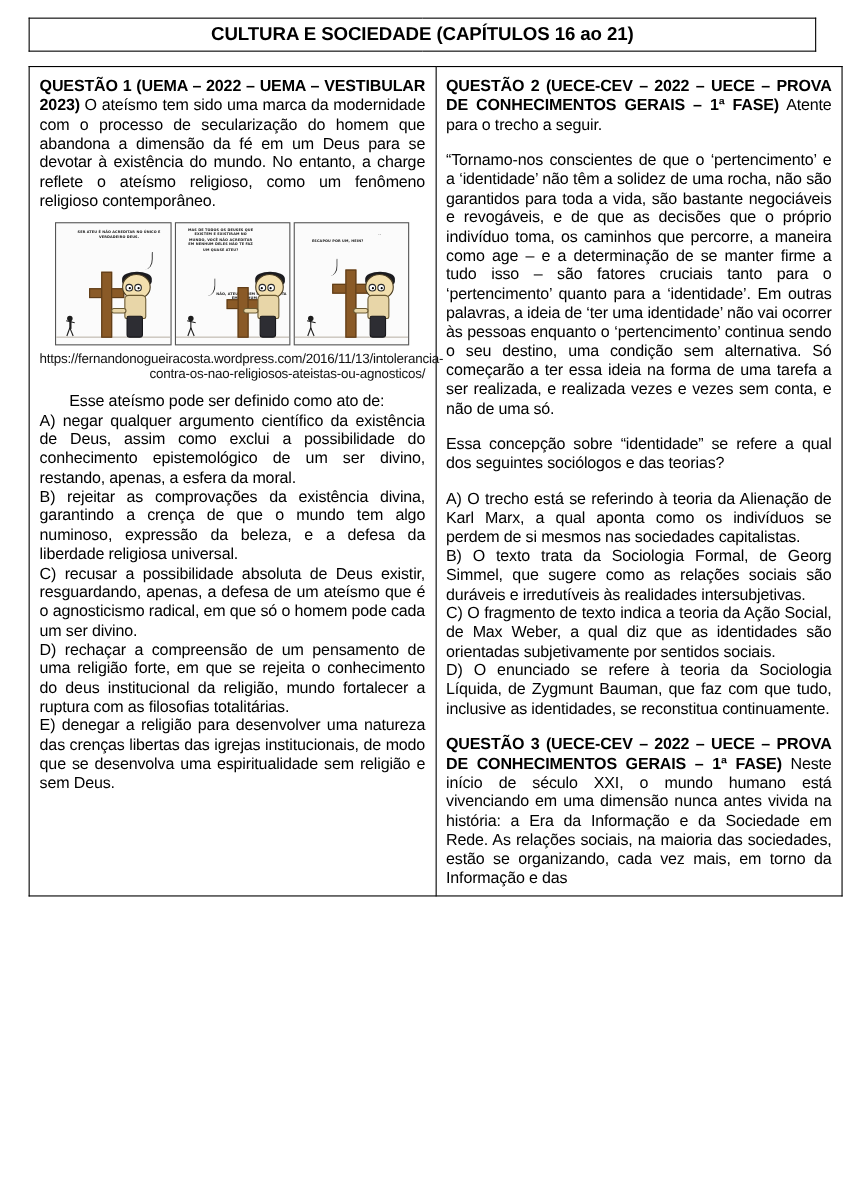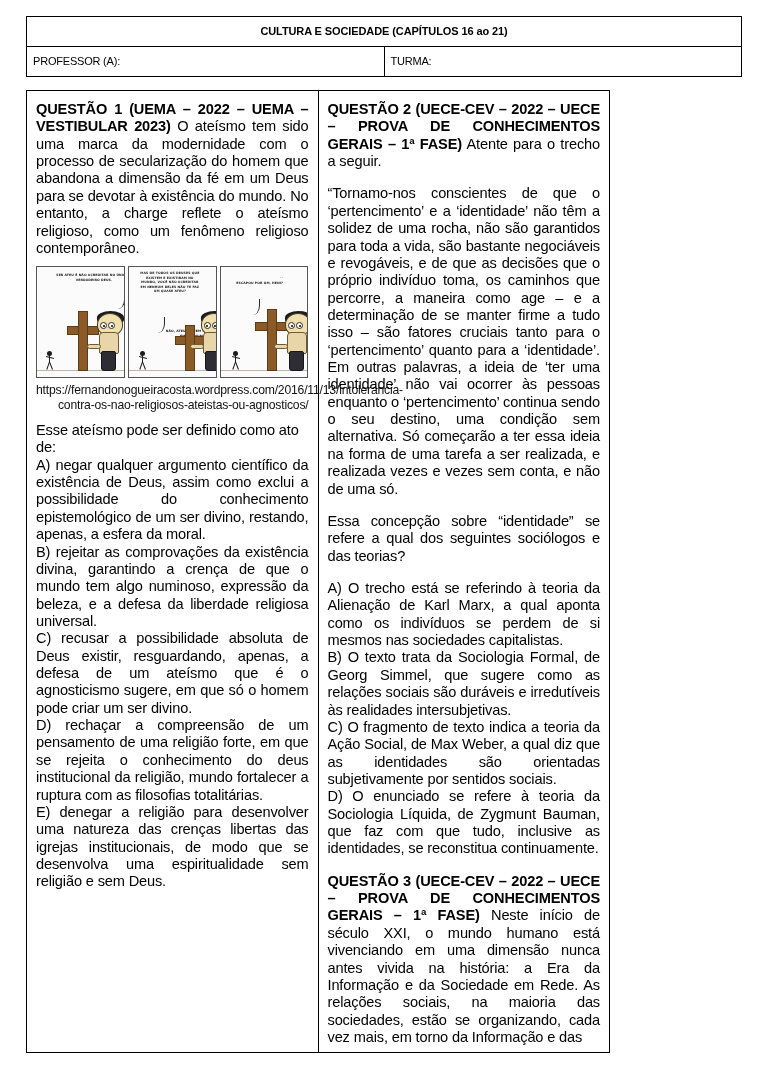--- a/index.html
+++ b/index.html
@@ -26,21 +26,21 @@
 
   
   .hdr-table {
     width: 716px;
     border-collapse: collapse;
     table-layout: fixed;
   }
   .hdr-table td {
     border: 1.6px solid #000;
     padding: 3px 6px 4px 6px;
-    font-size: 11px;
+    font-size: 17px;
     line-height: 1.15;
     vertical-align: middle;
     height: 22px;
   }
   .hdr-title-cell {
     text-align: center;
     font-weight: bold;
     font-size: 15.5px;
     letter-spacing: -0.1px;
     height: 25px;
@@ -49,21 +49,21 @@
     font-size: 15.5px;
     letter-spacing: -0.2px;
   }
 
   .gap {
     height: 13px;
   }
 
   
   .content-table {
-    width: 584px;
+    width: 740px;
     border-collapse: collapse;
     table-layout: fixed;
   }
   .content-table > tbody > tr > td {
     border: 1.6px solid #000;
     vertical-align: top;
     padding: 10px 9px 6px 9px;
   }
   .col {
     width: 50%;
@@ -321,24 +321,20 @@
 </head>
 <body>
 
 <div class="page">
 
   <table class="hdr-table">
     <tbody>
       <tr>
         <td class="hdr-title-cell" colspan="2">CULTURA E SOCIEDADE (CAPÍTULOS 16 ao 21)</td>
       </tr>
-      <tr>
-        <td class="hdr-label">PROFESSOR (A):</td>
-        <td class="hdr-label">TURMA:</td>
-      </tr>
     </tbody>
   </table>
 
   <div class="gap"></div>
 
   <table class="content-table">
     <tbody>
       <tr>
 
         <td class="col">
@@ -443,25 +439,25 @@
                     <div class="sa"></div>
                 </div>
                 <div class="signature">&nbsp;</div>
               </div>
 
             </div>
           </div>
 
           <p class="source">https://fernandonogueiracosta.wordpress.com/2016/11/13/intolerancia-contra-os-nao-religiosos-ateistas-ou-agnosticos/</p>
 
-          <p class="qtext" style="text-align:left;">Esse ateísmo pode ser definido como ato de:</p>
+          <p class="qtext" style="text-align:left;margin-left:27px;">Esse ateísmo pode ser definido como ato de:</p>
 
           <p class="qtext">A) negar qualquer argumento científico da existência de Deus, assim como exclui a possibilidade do conhecimento epistemológico de um ser divino, restando, apenas, a esfera da moral.</p>
           <p class="qtext">B) rejeitar as comprovações da existência divina, garantindo a crença de que o mundo tem algo numinoso, expressão da beleza, e a defesa da liberdade religiosa universal.</p>
-          <p class="qtext">C) recusar a possibilidade absoluta de Deus existir, resguardando, apenas, a defesa de um ateísmo que é o agnosticismo sugere, em que só o homem pode criar um ser divino.</p>
+          <p class="qtext">C) recusar a possibilidade absoluta de Deus existir, resguardando, apenas, a defesa de um ateísmo que é o agnosticismo radical, em que só o homem pode cada um ser divino.</p>
           <p class="qtext">D) rechaçar a compreensão de um pensamento de uma religião forte, em que se rejeita o conhecimento do deus institucional da religião, mundo fortalecer a ruptura com as filosofias totalitárias.</p>
           <p class="qtext">E) denegar a religião para desenvolver uma natureza das crenças libertas das igrejas institucionais, de modo que se desenvolva uma espiritualidade sem religião e sem Deus.</p>
 
         </td>
 
         <td class="col">
 
           <p class="qtext"><span class="qlabel">QUESTÃO 2 (UECE-CEV – 2022 – UECE – PROVA DE CONHECIMENTOS GERAIS – 1ª FASE)</span><span> Atente para o trecho a seguir.</span></p>
 
           <div class="blank-line"></div>

